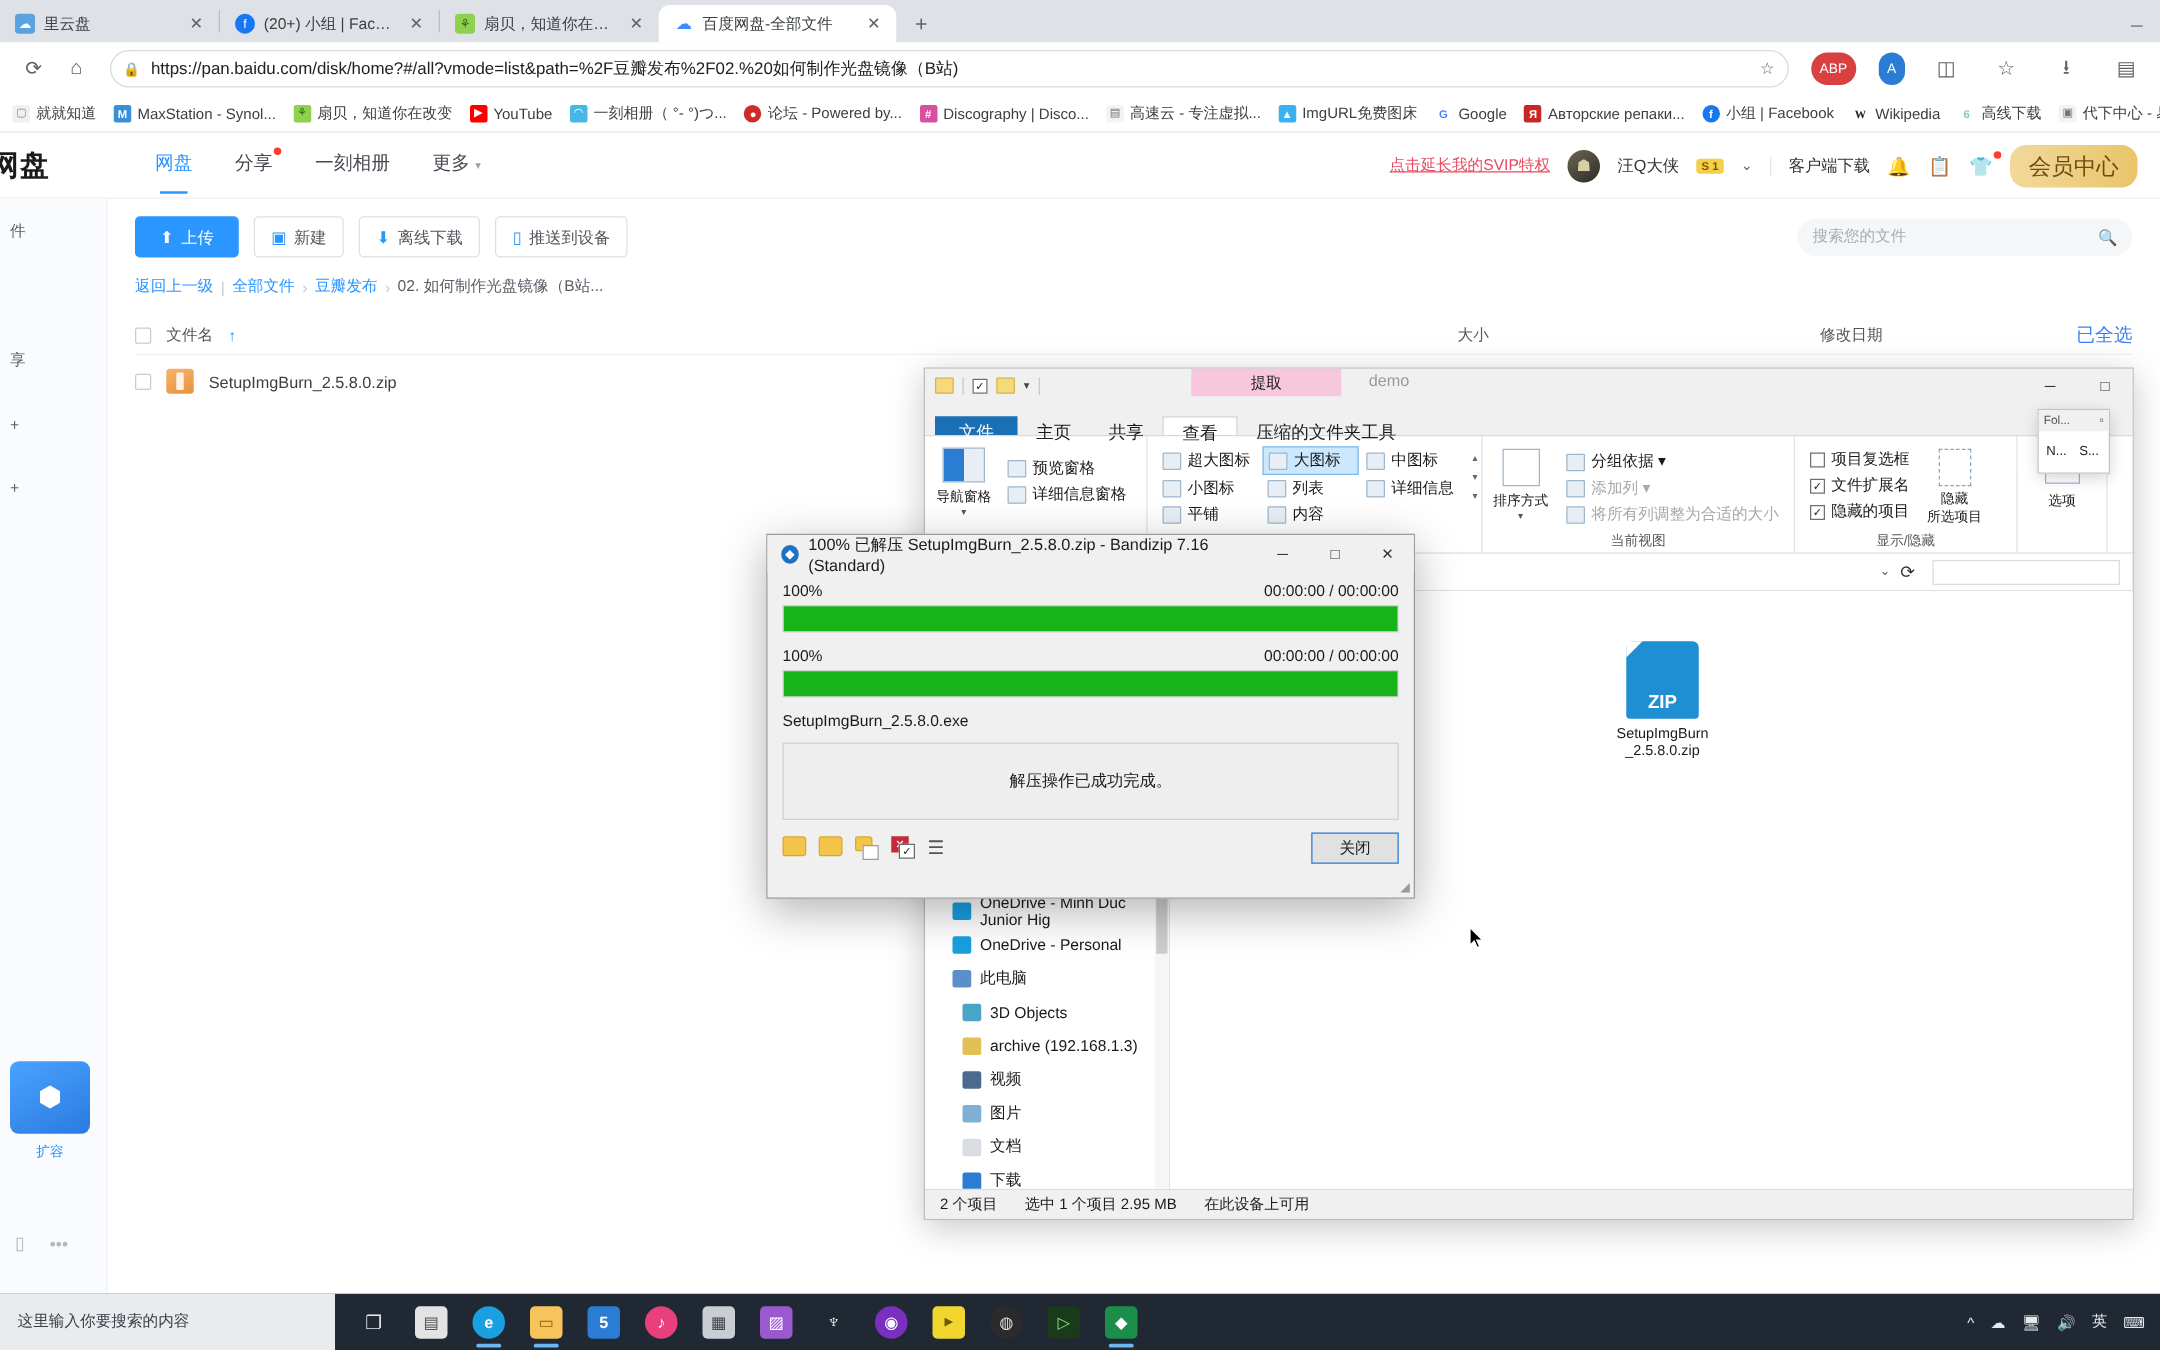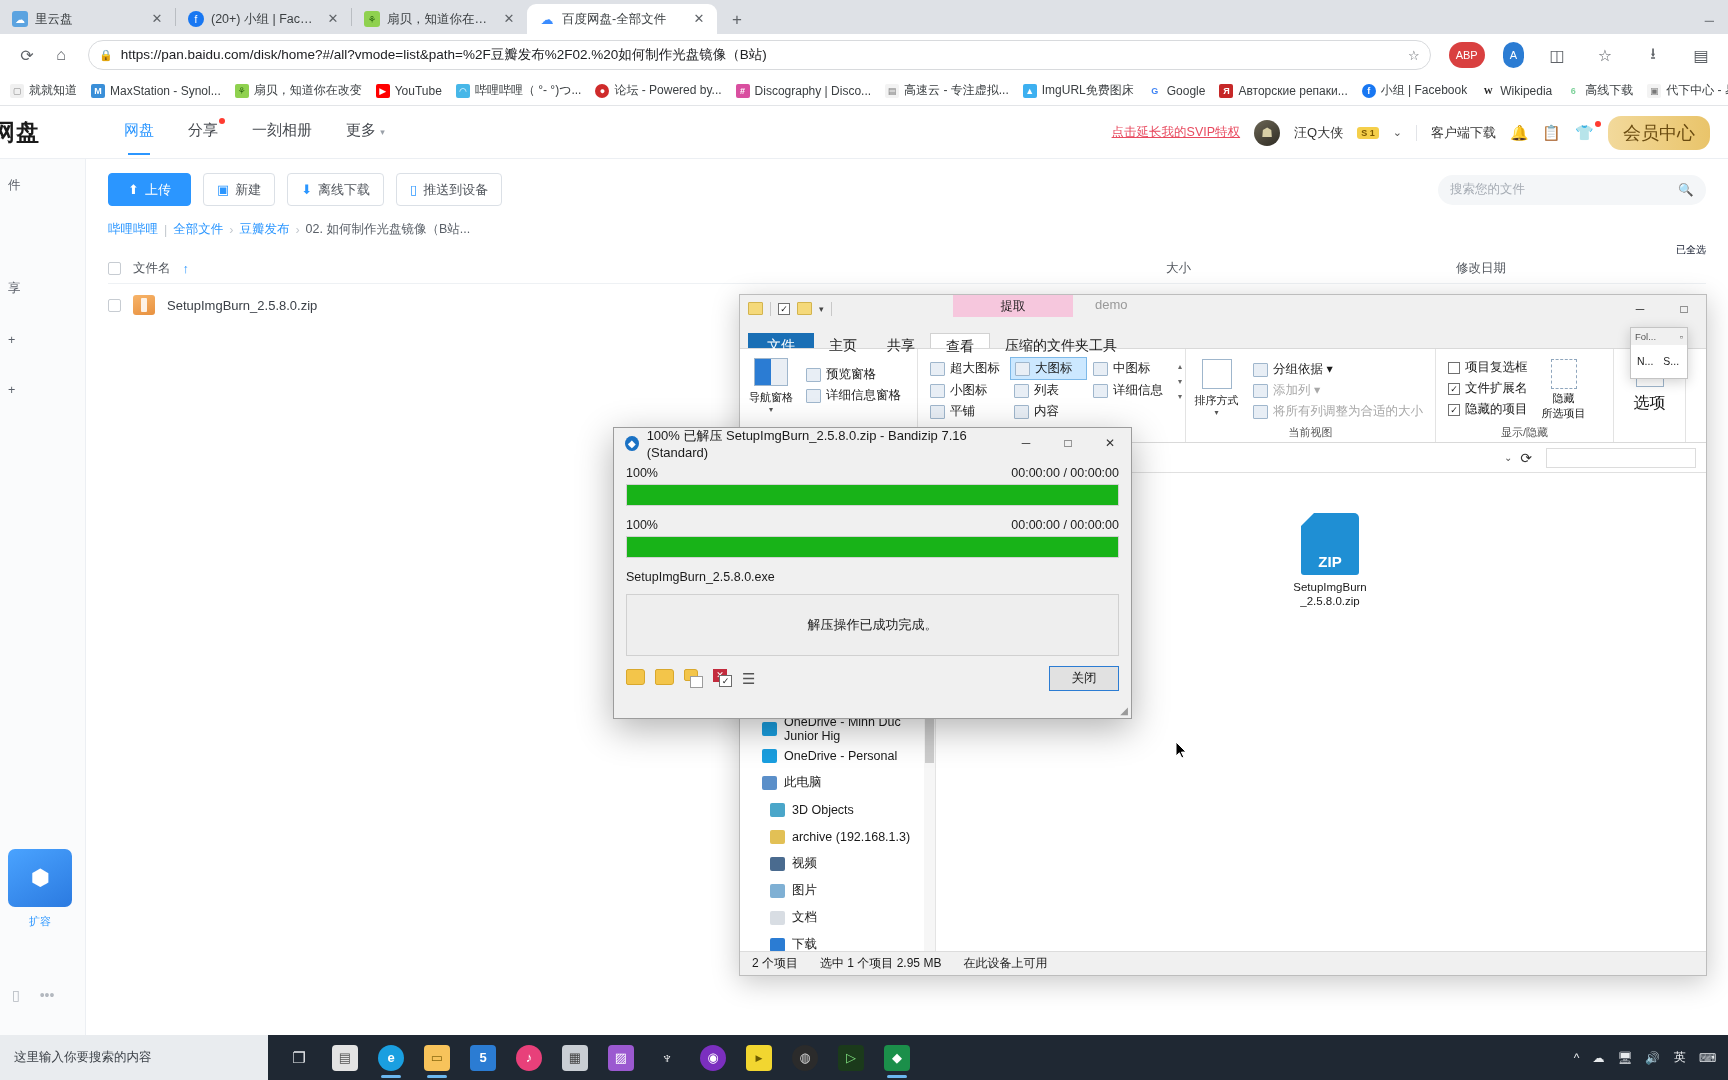--- a/index.html
+++ b/index.html
@@ -84,21 +84,21 @@
   .toolbar { display:flex; align-items:center; gap:12px; }
   .tb-btn { height:33px; border:1px solid #dbe0e6; border-radius:4px; background:#fff; color:#51565d;
             font-size:13px; display:flex; align-items:center; gap:6px; padding:0 13px; }
   .tb-btn.primary { background:#2b96ff; border-color:#2b96ff; color:#fff; padding:0 19px; }
   .search-box { margin-left:auto; width:268px; height:30px; background:#f4f6f8; border-radius:15px;
                 display:flex; align-items:center; padding:0 12px; gap:8px; color:#a6acb4; font-size:12.5px; }
   .crumbs { margin-top:15px; font-size:12.5px; color:#8a9099; display:flex; align-items:center; gap:6px; }
   .crumbs a { color:#2b96ff; text-decoration:none; }
   .crumbs .sep { color:#c3c8ce; }
   .crumbs .cur { color:#5a6068; }
-  .right-sel { position:absolute; right:22px; top:84px; font-size:10px; color:#0f172a; }
+  .right-sel { position:absolute; right:22px; top:100px; font-size:15px; color:#3b82f6; }
 
   .listhead { margin-top:16px; height:30px; display:flex; align-items:center;
               border-bottom:1px solid #eef1f4; font-size:12.5px; color:#51565d; }
   .cb { width:13px; height:13px; border:1px solid #c7ccd2; border-radius:2px; background:#fff;
         flex:0 0 13px; }
   .col-name { display:flex; align-items:center; gap:12px; flex:1 1 auto; }
   .col-size { width:290px; }
   .col-date { width:250px; }
   .filerow { height:42px; display:flex; align-items:center; font-size:13px; color:#3b4047; }
   .zipicon { width:22px; height:20px; background:linear-gradient(160deg,#f7b46a,#e8913f);
@@ -271,21 +271,21 @@
     <div class="bm">
         <span class="bmico" style="background:#8fd14f;color:#2e6b12">⚘</span>
         <span>扇贝，知道你在改变</span>
       </div>
     <div class="bm">
         <span class="bmico" style="background:#ff0000">▶</span>
         <span>YouTube</span>
       </div>
     <div class="bm">
         <span class="bmico" style="background:#47b7e8">◠</span>
-        <span>哔哩哔哩（ °- °)つ...</span>
+        <span>一刻相册（ °- °)つ...</span>
       </div>
     <div class="bm">
         <span class="bmico" style="background:#cf2b2b;border-radius:50%">●</span>
         <span>论坛 - Powered by...</span>
       </div>
     <div class="bm">
         <span class="bmico" style="background:#d94fa0">#</span>
         <span>Discography | Disco...</span>
       </div>
     <div class="bm">
@@ -382,21 +382,21 @@
               <span style="color:#2b96ff">▯</span>
               <span>推送到设备</span>
             </div>
           <div class="search-box">
             <span>搜索您的文件</span>
             <span style="margin-left:auto;color:#5b6069">🔍</span>
           </div>
         </div>
 
         <div class="crumbs">
-          <a href="#">哔哩哔哩</a>
+          <a href="#">返回上一级</a>
           <span class="sep">|</span>
           <a href="#">全部文件</a>
           <span class="sep">›</span>
           <a href="#">豆瓣发布</a>
           <span class="sep">›</span>
           <span class="cur">02. 如何制作光盘镜像（B站...</span>
         </div>
         <div class="right-sel">已全选</div>
 
         <div class="listhead">
@@ -552,21 +552,21 @@
           <div style="font-size:11px;margin-top:2px">隐藏</div>
           <div style="font-size:11px">所选项目</div>
         </div>
       </div>
       <div class="glabel">显示/隐藏</div>
     </div>
 
     <div class="rgroup" style="width:72px;padding-top:12px">
       <div style="text-align:center">
         <div style="width:28px;height:26px;margin:0 auto;border:1px solid #9fb6cc;background:#fff"></div>
-        <div style="font-size:16px;margin-top:6px">选项</div>
+        <div style="font-size:11px;margin-top:6px">选项</div>
       </div>
     </div>
   </div>
 
   <div class="ex-addr">
     <span style="margin-left:auto;color:#555;font-size:10px">⌄</span>
     <span style="color:#333;font-size:14px">⟳</span>
     <span style="flex:0 0 150px;height:20px;border:1px solid #dcdcdc;margin-left:6px"></span>
   </div>
 

